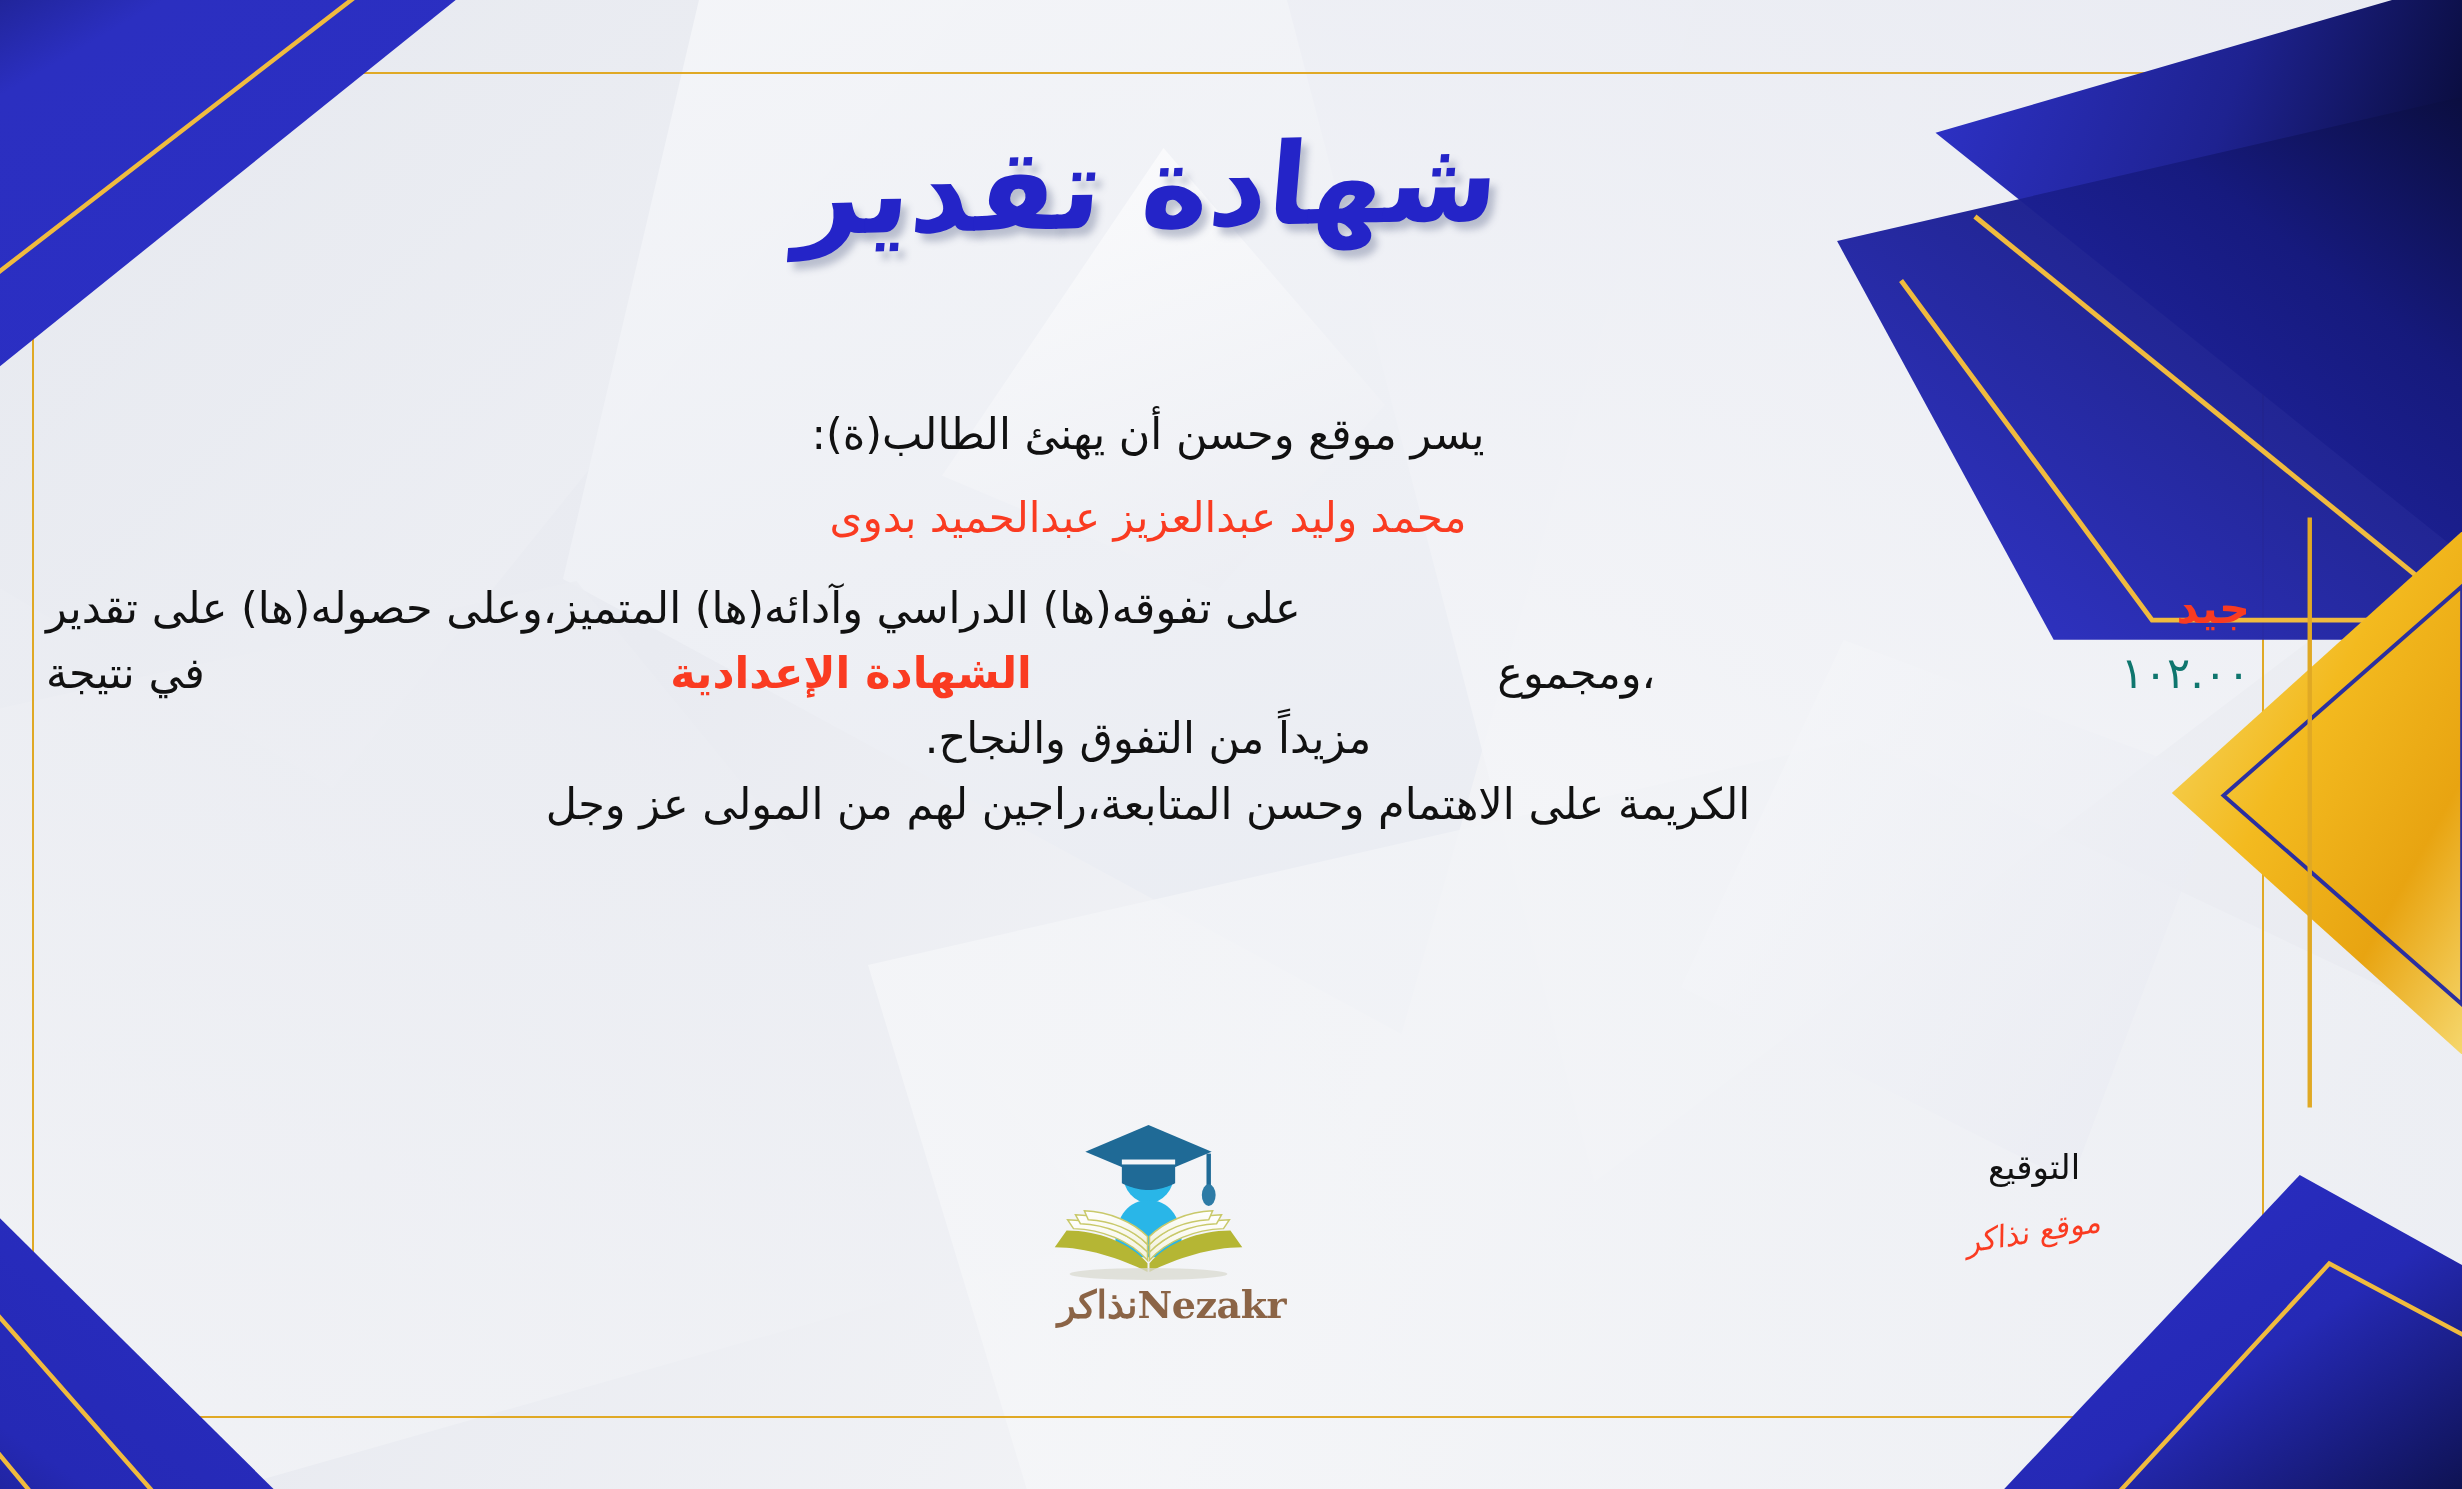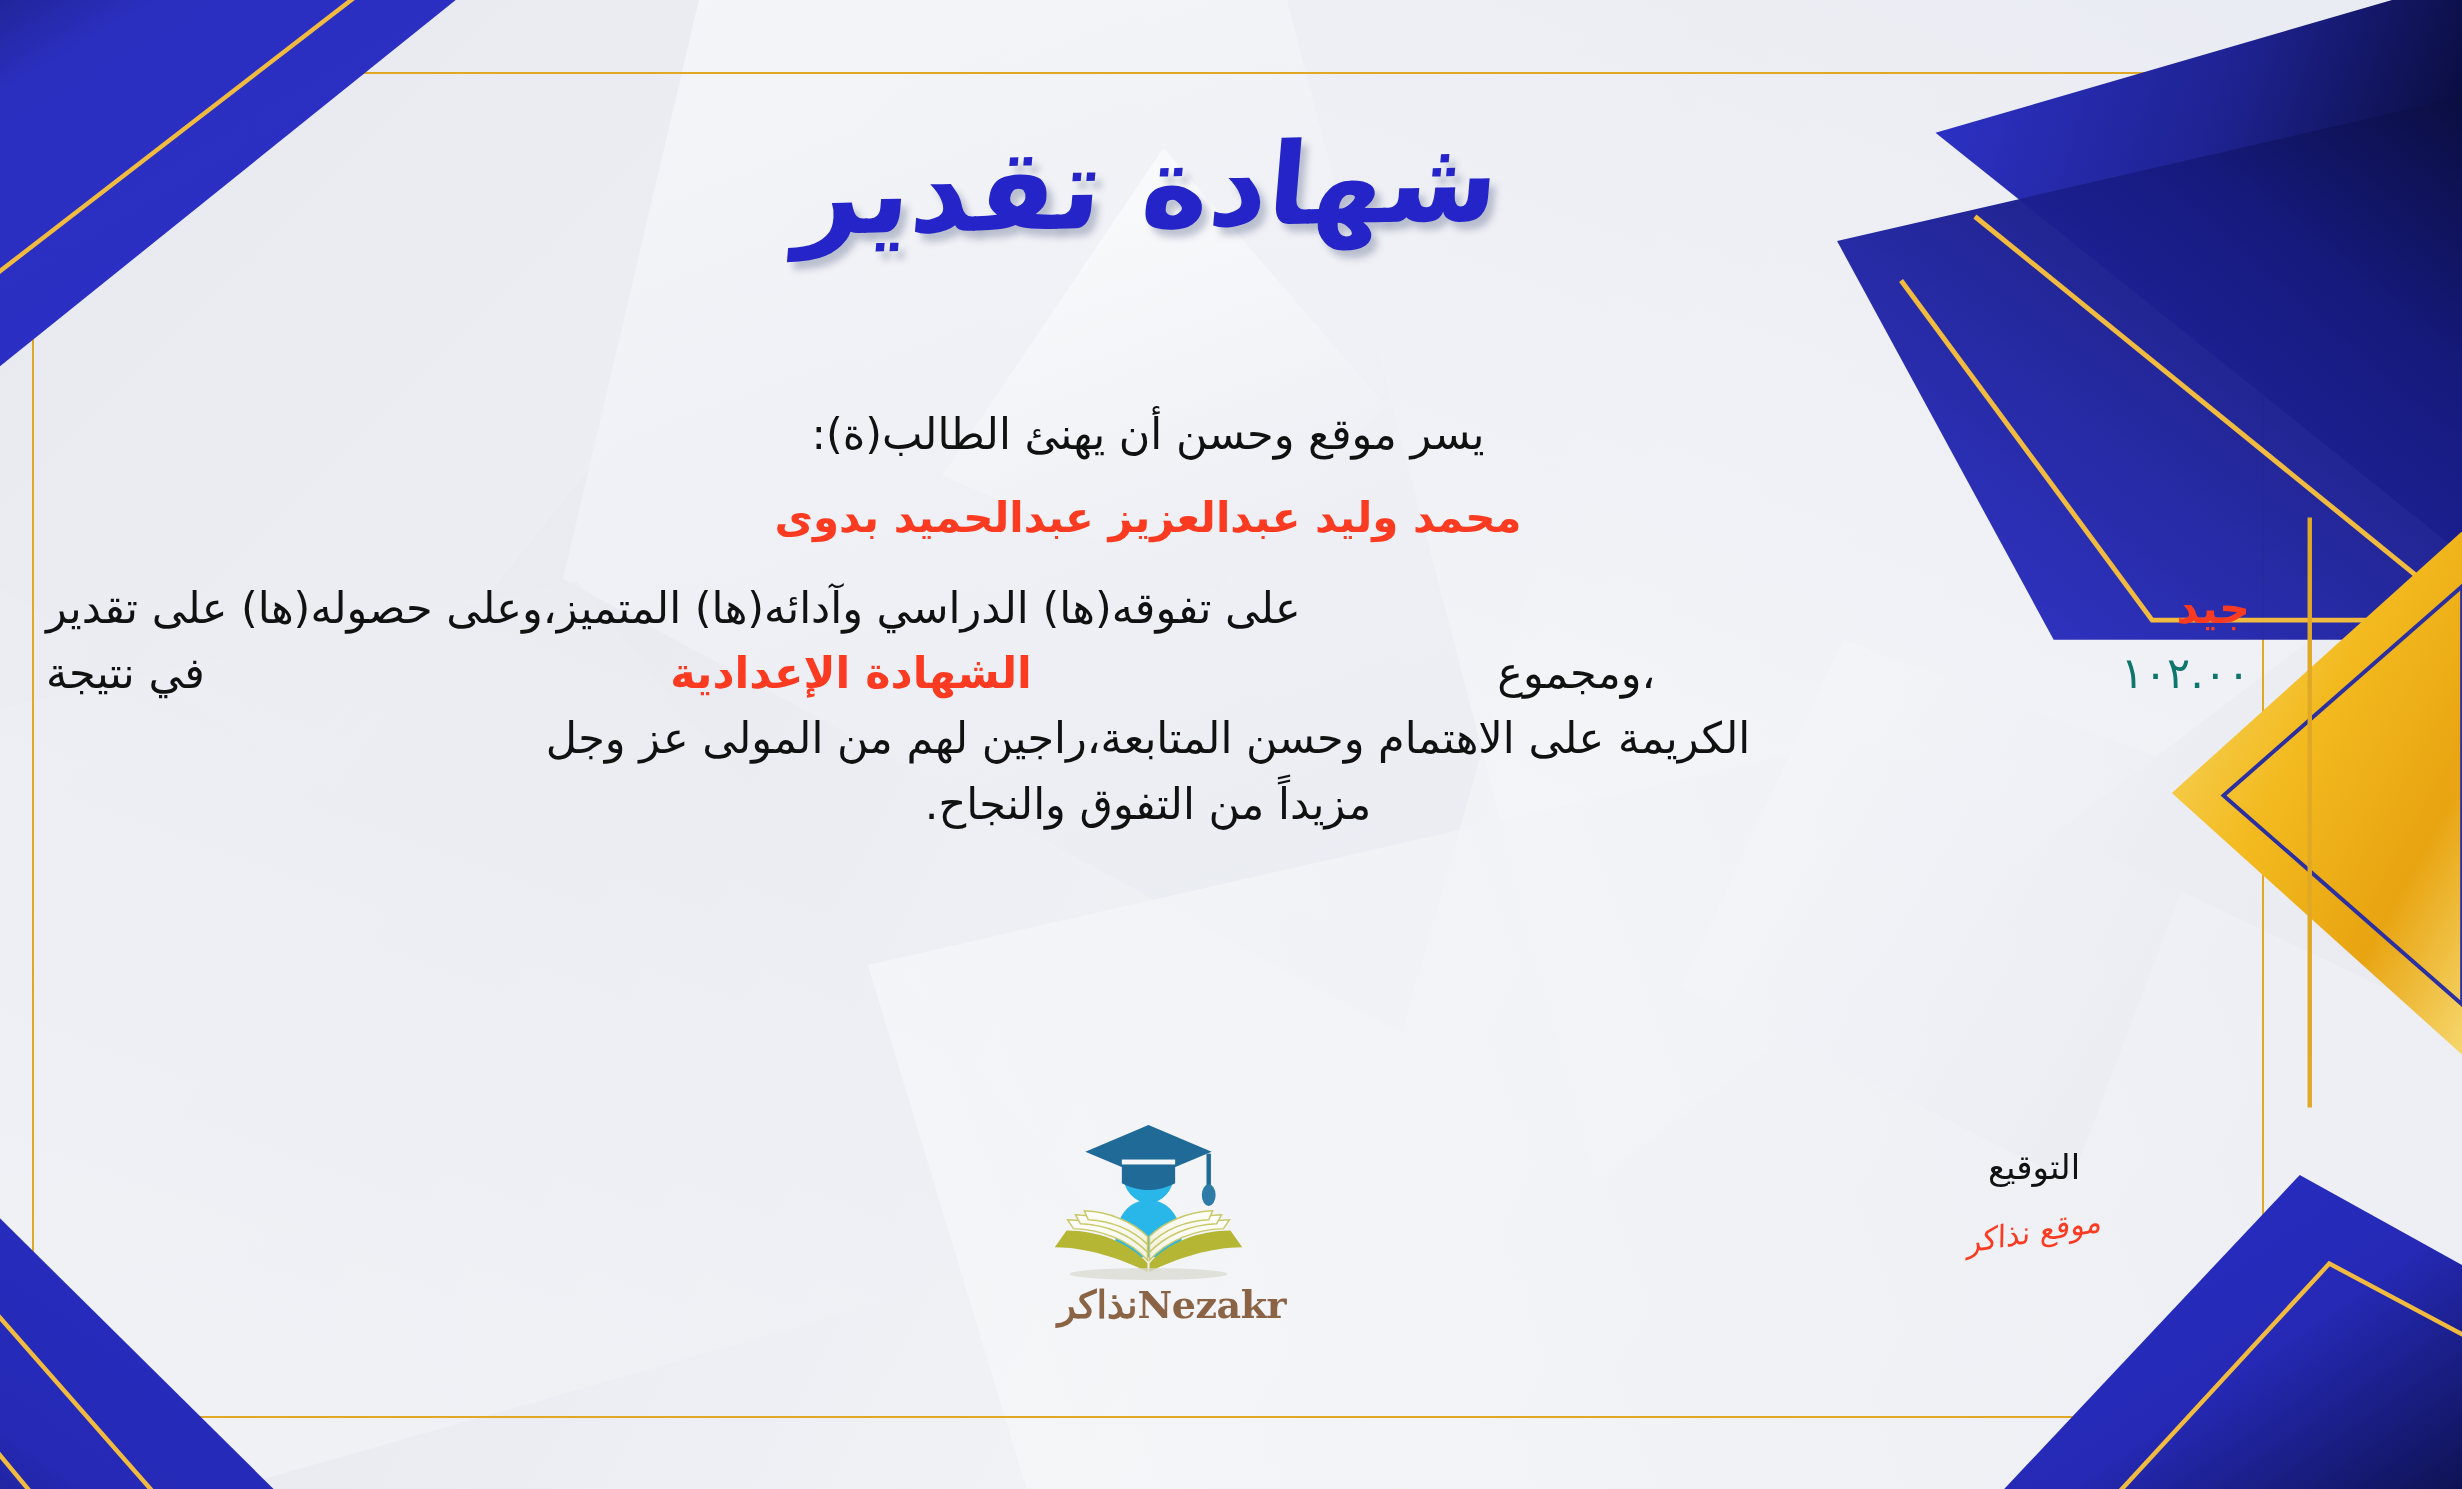--- a/index.html
+++ b/index.html
@@ -70,21 +70,21 @@
   .line{
     color:#111;
     font-size:43px;
     font-weight:500;
     line-height:1.42;
     text-align:center;
     white-space:nowrap;
   }
   .greet{margin-bottom:27.6px;}
   .name{
-    color:#fa3b21;font-size:42px;font-weight:700;
+    color:#fa3b21;font-size:42px;font-weight:400;
     text-align:center;margin-bottom:34px;white-space:nowrap;
   }
   .para{text-align:justify;font-size:43px;line-height:1.52;color:#111;}
   .para .hl{color:#fa3b21;font-weight:600;}
   .para .num{color:#0f766e;font-weight:400;letter-spacing:1px;}
   .pline{display:flex;justify-content:space-between;align-items:baseline;
          width:100%;white-space:nowrap;}
   .pline.c{justify-content:center;}
   .pline > span{display:inline-block;}
 
@@ -227,25 +227,25 @@
       </div>
 
       <div class="pline">
         <span class="num">١٠٢.٠٠</span>
         <span>،ومجموع</span>
         <span class="hl">الشهادة الإعدادية</span>
         <span>في نتيجة</span>
       </div>
 
       <div class="pline c">
+        <span>مزيداً من التفوق والنجاح.</span>
+      </div>
+
+      <div class="pline c">
         <span>الكريمة على الاهتمام وحسن المتابعة،راجين لهم من المولى عز وجل</span>
-      </div>
-
-      <div class="pline c">
-        <span>مزيداً من التفوق والنجاح.</span>
       </div>
 
     </div>
   </div>
 
   <div class="sig">
     <div class="sig-label">التوقيع</div>
     <div class="sig-script">موقع نذاكر</div>
   </div>
 

